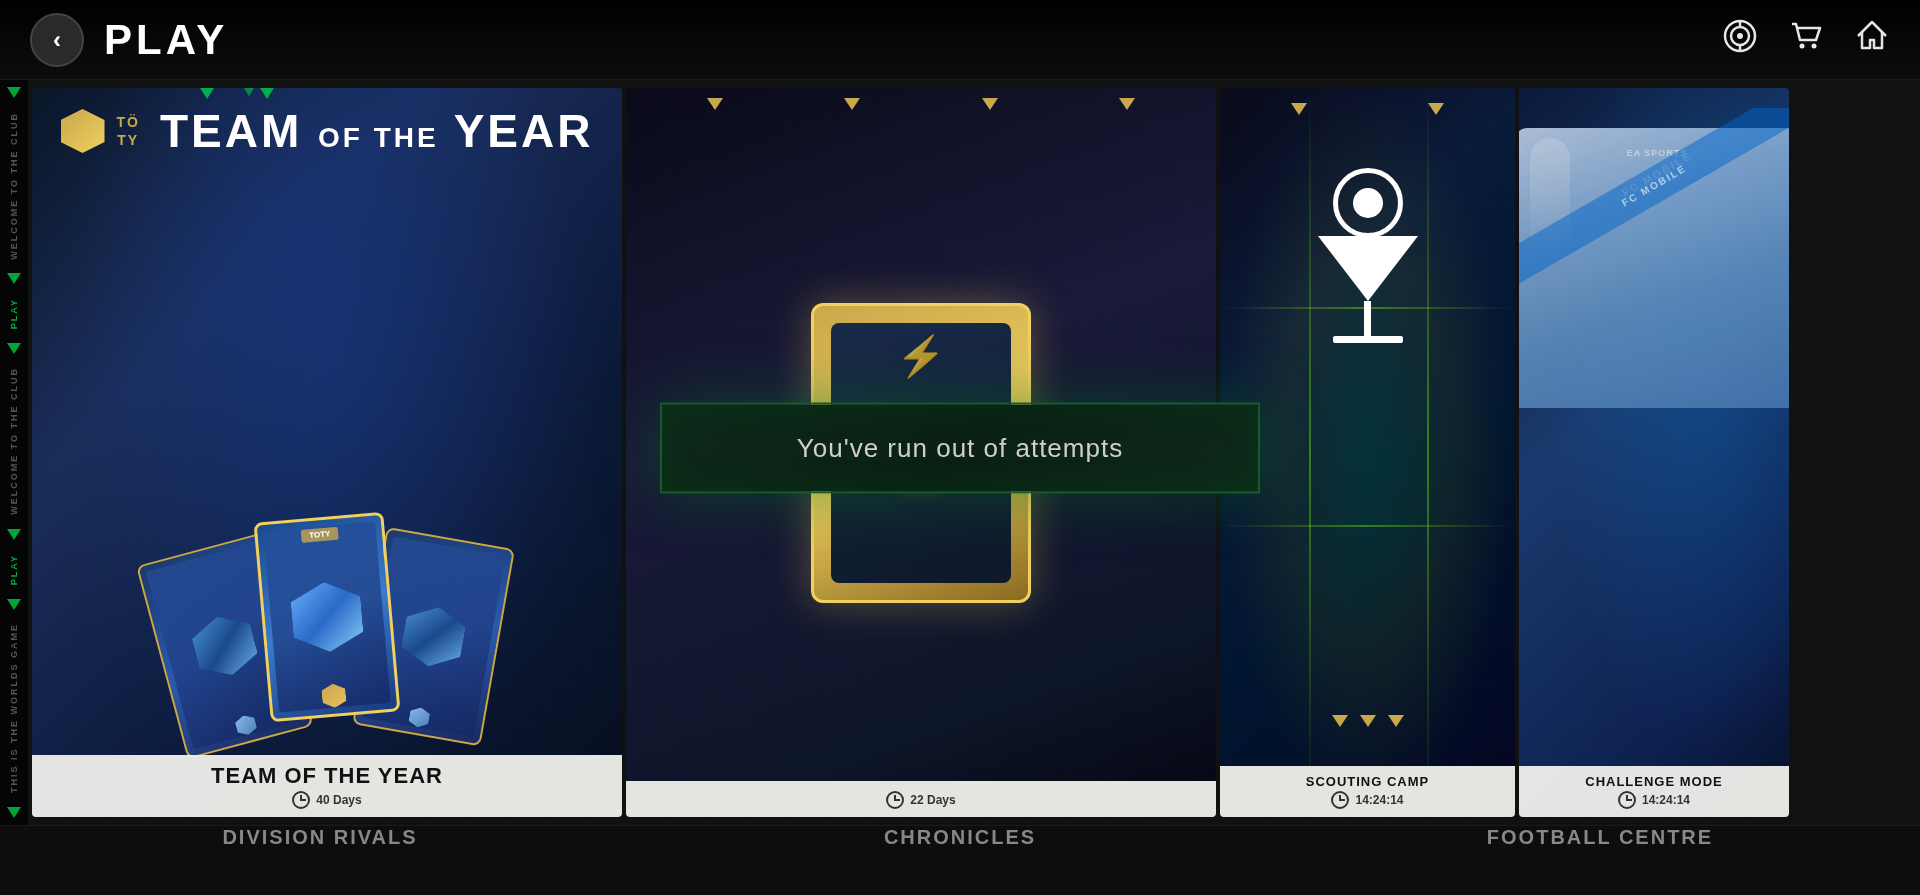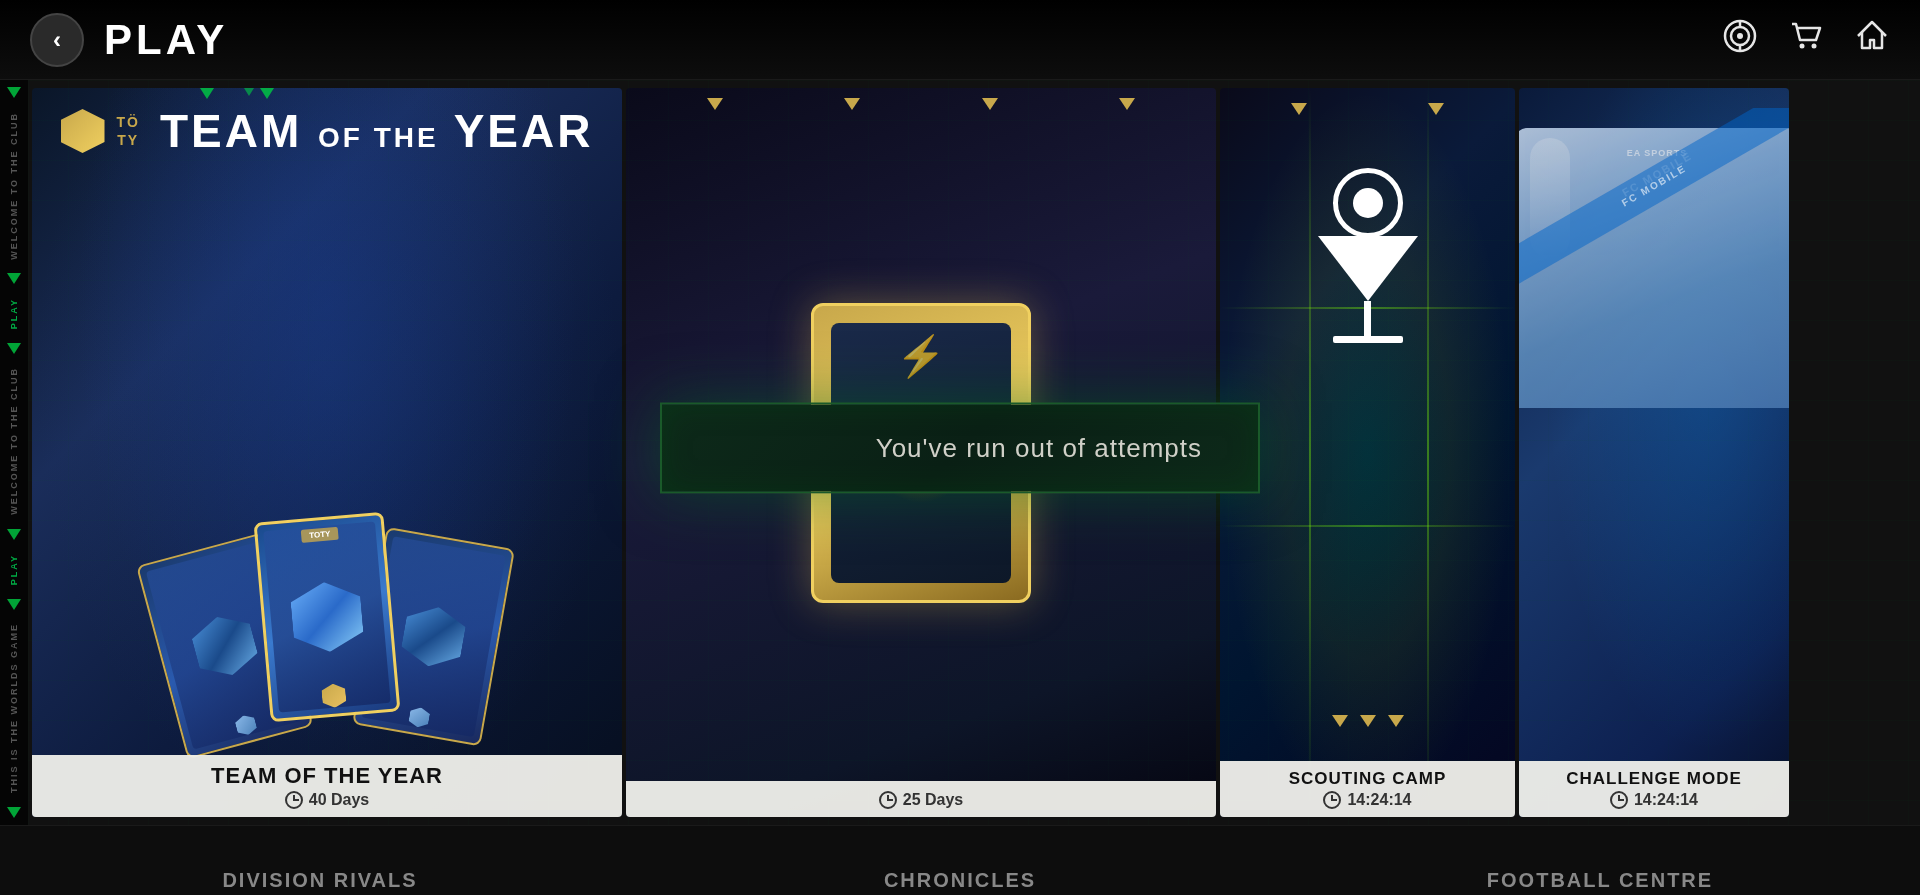--- a/index.html
+++ b/index.html
@@ -220,21 +220,21 @@
       text-transform: uppercase;
       letter-spacing: 1px;
       text-align: center;
     }
     .card-timer {
       display: flex;
       align-items: center;
       justify-content: center;
       gap: 6px;
       color: #333;
-      font-size: 16px;
+      font-size: 12px;
       font-weight: 700;
       margin-top: 2px;
     }
     .clock-icon {
       width: 18px; height: 18px;
       border: 2.5px solid #333;
       border-radius: 50%;
       position: relative;
       display: inline-block;
     }
@@ -377,21 +377,21 @@
     .overlay-popup {
       position: absolute;
       top: 50%;
       left: 50%;
       transform: translate(-50%, -50%);
       background: linear-gradient(135deg, #0d2a1a 0%, #0a2015 50%, #0d2a1a 100%);
       border: 2px solid #1a5a2a;
       padding: 28px 56px;
       z-index: 200;
       min-width: 600px;
-      text-align: right;
+      text-align: center;
       box-shadow: 0 0 60px rgba(0,100,30,0.5), inset 0 0 30px rgba(0,80,20,0.3);
     }
     .overlay-text {
       color: #d0d0c8;
       font-size: 26px;
       font-weight: 400;
       letter-spacing: 1px;
     }
 
     
@@ -400,21 +400,21 @@
       bottom: 0; left: 0; right: 0;
       height: 70px;
       background: #0d0d0d;
       display: flex;
       border-top: 1px solid #1a1a1a;
       z-index: 100;
     }
     .nav-item {
       flex: 1;
       display: flex;
-      align-items: flex-end;
+      align-items: flex-start;
       justify-content: center;
       color: #888;
       font-size: 20px;
       font-weight: 700;
       letter-spacing: 2px;
       text-transform: uppercase;
       cursor: pointer;
       position: relative;
       border-bottom: 3px solid transparent;
     }
@@ -454,21 +454,21 @@
       inset: 0;
       background-image: 
         linear-gradient(rgba(0,80,30,0.05) 1px, transparent 1px),
         linear-gradient(90deg, rgba(0,80,30,0.05) 1px, transparent 1px);
       background-size: 40px 40px;
       pointer-events: none;
       z-index: 1;
     }
 
     .card-title-small {
-      font-size: 17px;
+      font-size: 13px;
     }
   </style>
 </head>
 <body>
 
 <div class="header">
   <div class="back-btn">
     <span>‹</span>
   </div>
   <div class="header-title">PLAY</div>
@@ -599,21 +599,21 @@
         <div class="thunder-inner">
           <div class="thunder-glow"></div>
           <div class="lightning-bolt">⚡</div>
         </div>
       </div>
     </div>
 
     <div class="card-bottom-label">
       <div class="card-timer">
         <div class="clock-icon"></div>
-        <span>25 Days</span>
+        <span>22 Days</span>
       </div>
     </div>
   </div>
 
   <div class="card card-medium2 card-scouting">
     <div class="card-bg"></div>
     <div class="scouting-neon"></div>
 
     <div class="neon-lines">
       <div class="neon-line-h" style="top:30%;"></div>

